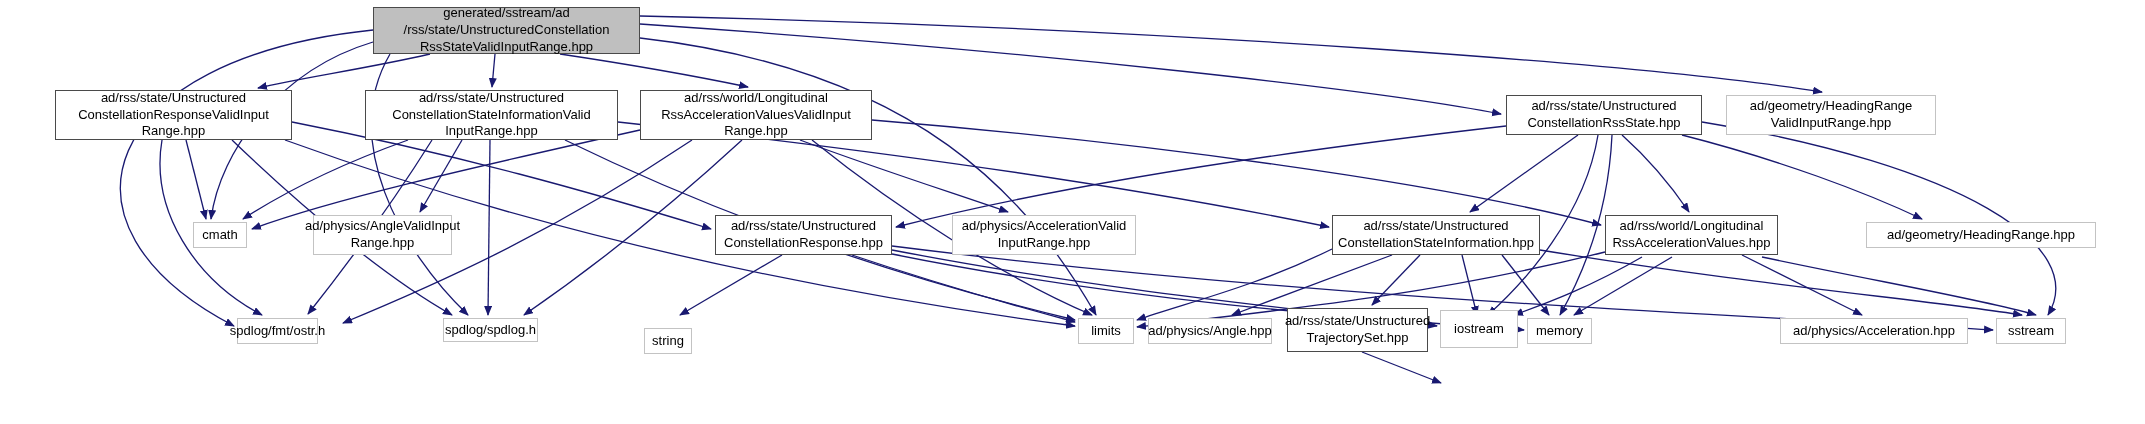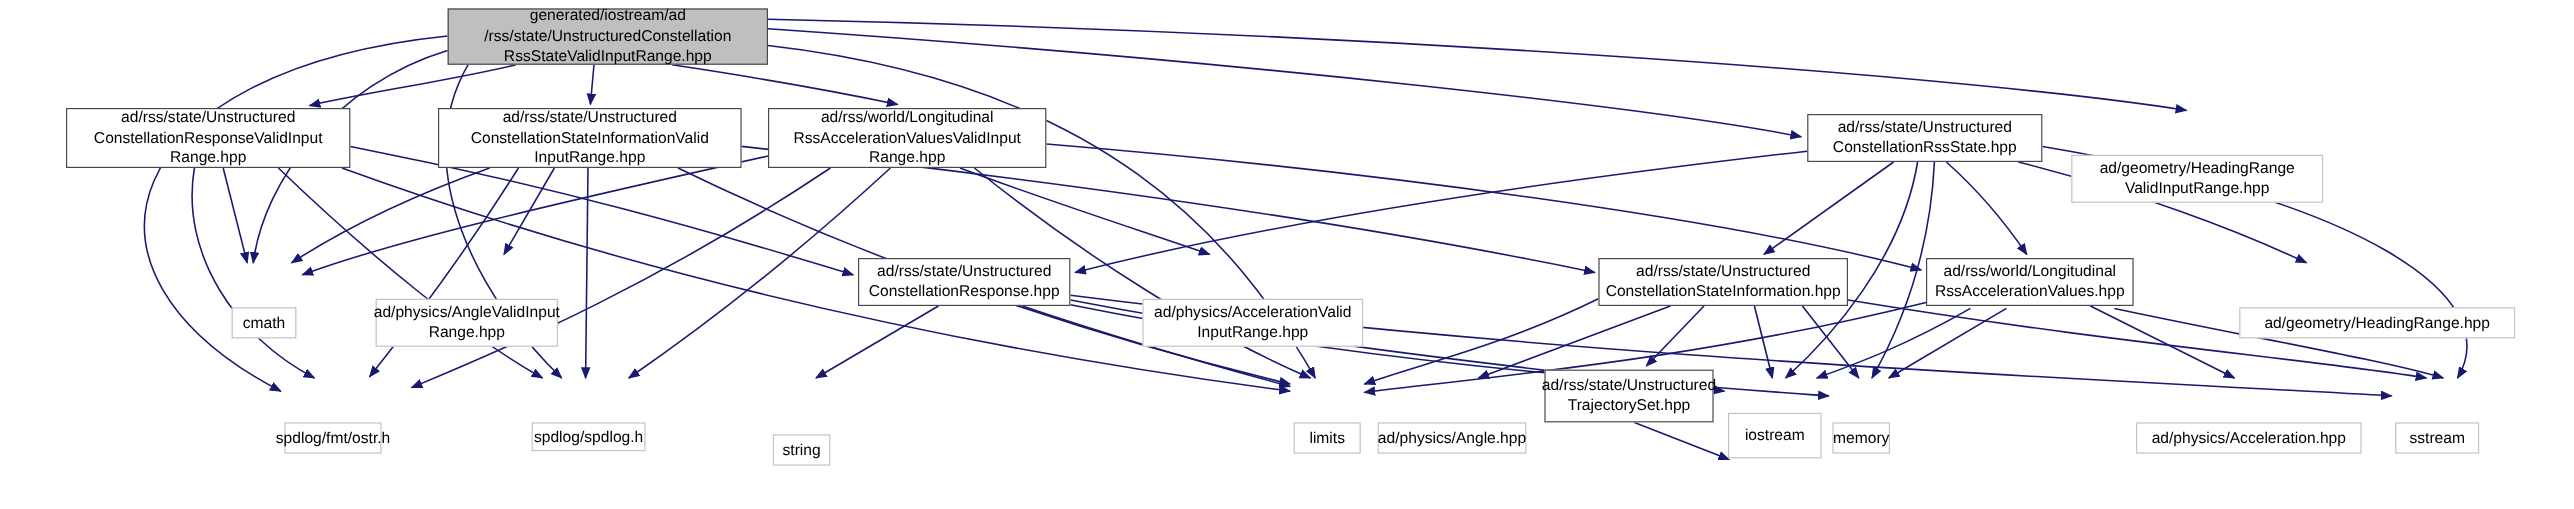--- a/index.html
+++ b/index.html
@@ -9,21 +9,21 @@
   }
   #edges { position:absolute; left:0; top:0; width:2145px; height:424px; }
   .node {
     position:absolute; box-sizing:border-box;
     display:flex; align-items:center; justify-content:center;
     text-align:center; white-space:pre-line; line-height:1.3;
     font-size:13px; color:#000; background:#fff;
     border:1px solid #4a4a4a; padding:1px 3px;
   }
   .node.current { background:#bfbfbf; }
-  .node.external { border-color:#c3c3c3;margin-top:34px; }
+  .node.external { border-color:#c3c3c3; }
   .edge { fill:none; stroke:#191970; stroke-width:1.3px; }
 </style>
 </head>
 <body>
 
 <div id="canvas">
 
   <svg id="edges" width="2145" height="424" viewBox="0 0 2145 424">
     <defs>
       <marker id="arrow" markerWidth="11" markerHeight="9" refX="9" refY="4" orient="auto" markerUnits="userSpaceOnUse">
@@ -75,57 +75,57 @@
     <path class="edge" marker-end="url(#arrow)" d="M1540,250 C1760,286 1930,300 2022,315"></path>
     <path class="edge" marker-end="url(#arrow)" d="M1332,249 C1255,287 1185,303 1137,320"></path>
     <path class="edge" marker-end="url(#arrow)" d="M1742,255 L1862,315"></path>
     <path class="edge" marker-end="url(#arrow)" d="M1642,257 C1590,287 1550,302 1514,315"></path>
     <path class="edge" marker-end="url(#arrow)" d="M1605,252 C1420,298 1260,312 1137,327"></path>
     <path class="edge" marker-end="url(#arrow)" d="M1672,257 L1574,315"></path>
     <path class="edge" marker-end="url(#arrow)" d="M1762,257 C1880,282 1985,300 2036,315"></path>
     <path class="edge" marker-end="url(#arrow)" d="M1362,352 L1441,383"></path>
   </svg>
 
-  <div class="node current" style="left:373px;top:7px;width:267px;height:47px"><span>generated/iostream/ad
+  <div class="node current" style="left:373px;top:7px;width:267px;height:47px"><span>generated/sstream/ad
 /rss/state/UnstructuredConstellation
 RssStateValidInputRange.hpp</span></div>
 
   <div class="node" style="left:55px;top:90px;width:237px;height:50px"><span>ad/rss/state/Unstructured
 ConstellationResponseValidInput
 Range.hpp</span></div>
   <div class="node" style="left:365px;top:90px;width:253px;height:50px"><span>ad/rss/state/Unstructured
 ConstellationStateInformationValid
 InputRange.hpp</span></div>
   <div class="node" style="left:640px;top:90px;width:232px;height:50px"><span>ad/rss/world/Longitudinal
 RssAccelerationValuesValidInput
 Range.hpp</span></div>
   <div class="node" style="left:1506px;top:95px;width:196px;height:40px"><span>ad/rss/state/Unstructured
 ConstellationRssState.hpp</span></div>
   <div class="node external" style="left:1726px;top:95px;width:210px;height:40px"><span>ad/geometry/HeadingRange
 ValidInputRange.hpp</span></div>
 
   <div class="node external" style="left:193px;top:222px;width:54px;height:26px"><span>cmath</span></div>
-  <div class="node external" style="left:313px;top:215px;width:152px;height:40px"><span>ad/physics/AngleValidInput
+  <div class="node external" style="left:313px;top:215px;width:139px;height:40px"><span>ad/physics/AngleValidInput
 Range.hpp</span></div>
   <div class="node" style="left:715px;top:215px;width:177px;height:40px"><span>ad/rss/state/Unstructured
 ConstellationResponse.hpp</span></div>
   <div class="node external" style="left:952px;top:215px;width:184px;height:40px"><span>ad/physics/AccelerationValid
 InputRange.hpp</span></div>
   <div class="node" style="left:1332px;top:215px;width:208px;height:40px"><span>ad/rss/state/Unstructured
 ConstellationStateInformation.hpp</span></div>
   <div class="node" style="left:1605px;top:215px;width:173px;height:40px"><span>ad/rss/world/Longitudinal
 RssAccelerationValues.hpp</span></div>
   <div class="node external" style="left:1866px;top:222px;width:230px;height:26px"><span>ad/geometry/HeadingRange.hpp</span></div>
 
   <div class="node external" style="left:237px;top:318px;width:81px;height:26px"><span>spdlog/fmt/ostr.h</span></div>
   <div class="node external" style="left:443px;top:318px;width:95px;height:24px"><span>spdlog/spdlog.h</span></div>
   <div class="node external" style="left:644px;top:328px;width:48px;height:26px"><span>string</span></div>
   <div class="node external" style="left:1078px;top:318px;width:56px;height:26px"><span>limits</span></div>
   <div class="node external" style="left:1148px;top:318px;width:124px;height:26px"><span>ad/physics/Angle.hpp</span></div>
   <div class="node" style="left:1287px;top:308px;width:141px;height:44px"><span>ad/rss/state/Unstructured
 TrajectorySet.hpp</span></div>
   <div class="node external" style="left:1440px;top:310px;width:78px;height:38px"><span>iostream</span></div>
-  <div class="node external" style="left:1527px;top:318px;width:48px;height:26px"><span>memory</span></div>
+  <div class="node external" style="left:1527px;top:318px;width:65px;height:26px"><span>memory</span></div>
   <div class="node external" style="left:1780px;top:318px;width:188px;height:26px"><span>ad/physics/Acceleration.hpp</span></div>
   <div class="node external" style="left:1996px;top:318px;width:70px;height:26px"><span>sstream</span></div>
 
 
 </div>
 
 </body></html>

